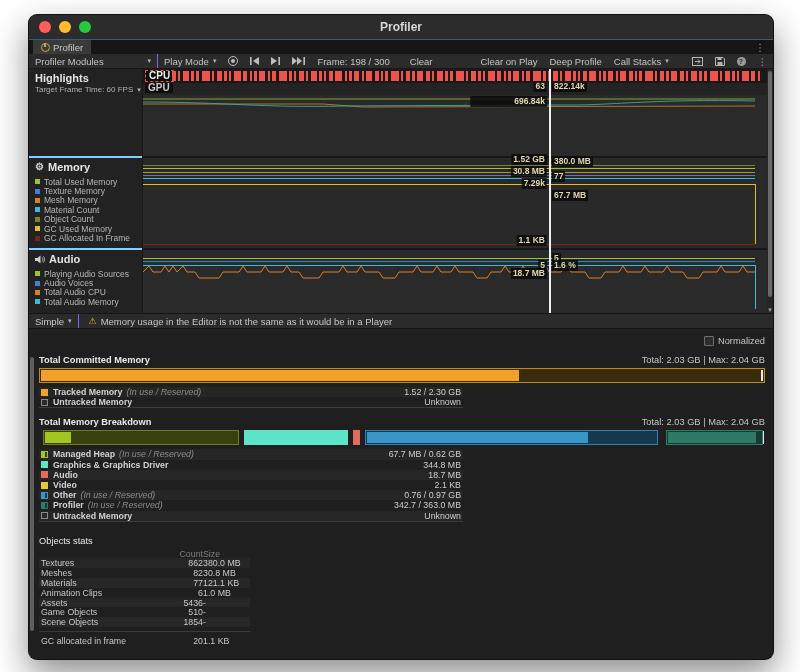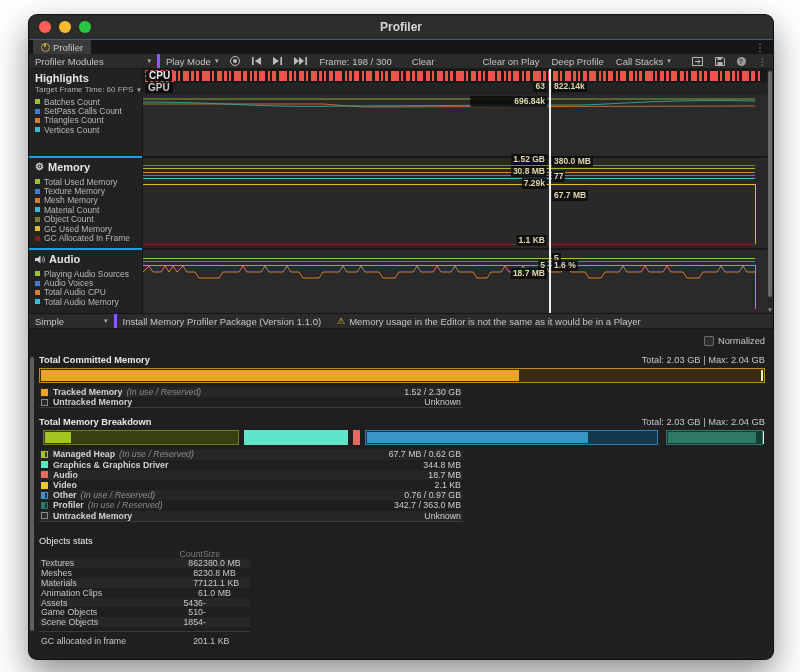--- a/index.html
+++ b/index.html
@@ -13,32 +13,32 @@
   .title{font-size:12px;font-weight:bold;color:#d6d6d6;}
   
   .tabbar{height:14px;background:#161616;border-top:1px solid #3a5d80;display:flex;align-items:stretch;position:relative;}
   .tab{display:flex;align-items:center;gap:3px;background:#3a3a3a;padding:0 8px;margin-left:4px;font-size:9.5px;color:#c9c9c9;}
   .tab-ic{width:7px;height:7px;border-radius:50%;border:1.5px solid #c8a24a;position:relative;}
   .tab-ic:after{content:"";position:absolute;left:2px;top:-1px;width:1.5px;height:4px;background:#c8a24a;}
   .kebab{margin-left:auto;color:#9a9a9a;font-size:10px;display:flex;align-items:center;padding:0 8px;}
   
   .toolbar{height:14px;background:#2b2b2b;border-bottom:1px solid #181818;display:flex;align-items:center;font-size:9.5px;color:#c4c4c4;}
   .titem{display:flex;align-items:center;height:14px;padding:0 6px;white-space:nowrap;}
-  .tsep{border-right:3px solid #8b5cf6;gap:36px;}
+  .tsep{border-right:1px solid #8b5cf6;}
   .caret{font-size:7px;margin-left:4px;color:#b0b0b0;}
   .ddl{width:116px;justify-content:space-between;}
   .rec{width:8px;height:8px;border-radius:50%;border:1.5px solid #bdbdbd;display:inline-block;position:relative;}
   .rec:after{content:"";position:absolute;left:2px;top:2px;width:4px;height:4px;border-radius:50%;background:#bdbdbd;}
   .ticon svg{display:block;}
   .tright{margin-left:auto;display:flex;align-items:center;}
   .helpc{width:9px;height:9px;border-radius:50%;background:#9a9a9a;color:#2b2b2b;font-size:7px;font-weight:bold;display:flex;align-items:center;justify-content:center;}
   
   .charts{position:relative;height:244px;display:flex;background:#2a2a2a;}
   .sidebar{width:113px;background:#222222;border-right:1px solid #181818;flex:none;font-size:8.5px;color:#b8b8b8;}
-  .msec{position:relative;box-sizing:border-box;border-bottom:2px solid #0ea5e9;}
+  .msec{position:relative;box-sizing:border-box;border-bottom:2px solid #7dd3fc;}
   .msec-hl{height:89px;} .msec-mem{height:92px;} .msec-aud{height:61px;border-bottom:none;}
   .mhead{display:flex;align-items:center;gap:4px;padding:3px 0 1px 6px;font-size:11px;font-weight:bold;color:#e4e4e4;}
   .msub{display:flex;align-items:center;padding-left:6px;font-size:8px;color:#b0b0b0;}
   .module-legend{list-style:none;margin:3px 0 0 0;padding:0 0 0 6px;}
   .module-legend li{display:flex;align-items:center;gap:4px;height:9.4px;}
   .sw{width:5px;height:5px;flex:none;}
   .gear{color:#cfcfcf;font-size:10px;line-height:10px;}
   
   .region{position:relative;flex:1;overflow:hidden;background:#2a2a2a;}
   .cpu-row{position:absolute;left:0;top:0;right:0;height:14px;background:#191919;z-index:3;}
@@ -180,38 +180,20 @@
   <div class="charts">
     <div class="sidebar">
       <div class="msec msec-hl">
         <div class="mhead">
             <span>Highlights</span>
           </div>
         <div class="msub">
           <span>Target Frame Time: 60 FPS</span>
           <span class="caret">▾</span>
         </div>
-        <ul class="module-legend">
-            <li>
-              <span class="sw" style="background: rgb(159, 194, 46);"></span>
-              <span>Batches Count</span>
-            </li>
-            <li>
-              <span class="sw" style="background: rgb(63, 127, 217);"></span>
-              <span>SetPass Calls Count</span>
-            </li>
-            <li>
-              <span class="sw" style="background: rgb(217, 127, 40);"></span>
-              <span>Triangles Count</span>
-            </li>
-            <li>
-              <span class="sw" style="background: rgb(54, 188, 217);"></span>
-              <span>Vertices Count</span>
-            </li>
-          </ul>
       </div>
       <div class="msec msec-mem">
         <div class="mhead">
           <span class="gear">⚙</span>
           <span>Memory</span>
         </div>
         <ul class="module-legend">
             <li>
               <span class="sw" style="background: rgb(159, 194, 46);"></span>
               <span>Total Used Memory</span>
@@ -323,21 +305,20 @@
         <div class="varrow">▼</div>
       </div>
     </div>
   </div>
 
   <div class="dtoolbar">
     <div class="titem tsep">
       <span>Simple</span>
       <span class="caret">▾</span>
     </div>
-    <div class="titem">Install Memory Profiler Package (Version 1.1.0)</div>
     <span class="warn">⚠</span>
     <span>Memory usage in the Editor is not the same as it would be in a Player</span>
   </div>
 
   <div class="pane">
     <div class="lscroll"></div>
     <div class="pcontent">
       <div class="normrow">
         <span class="cbox"></span>
         <span>Normalized</span>

